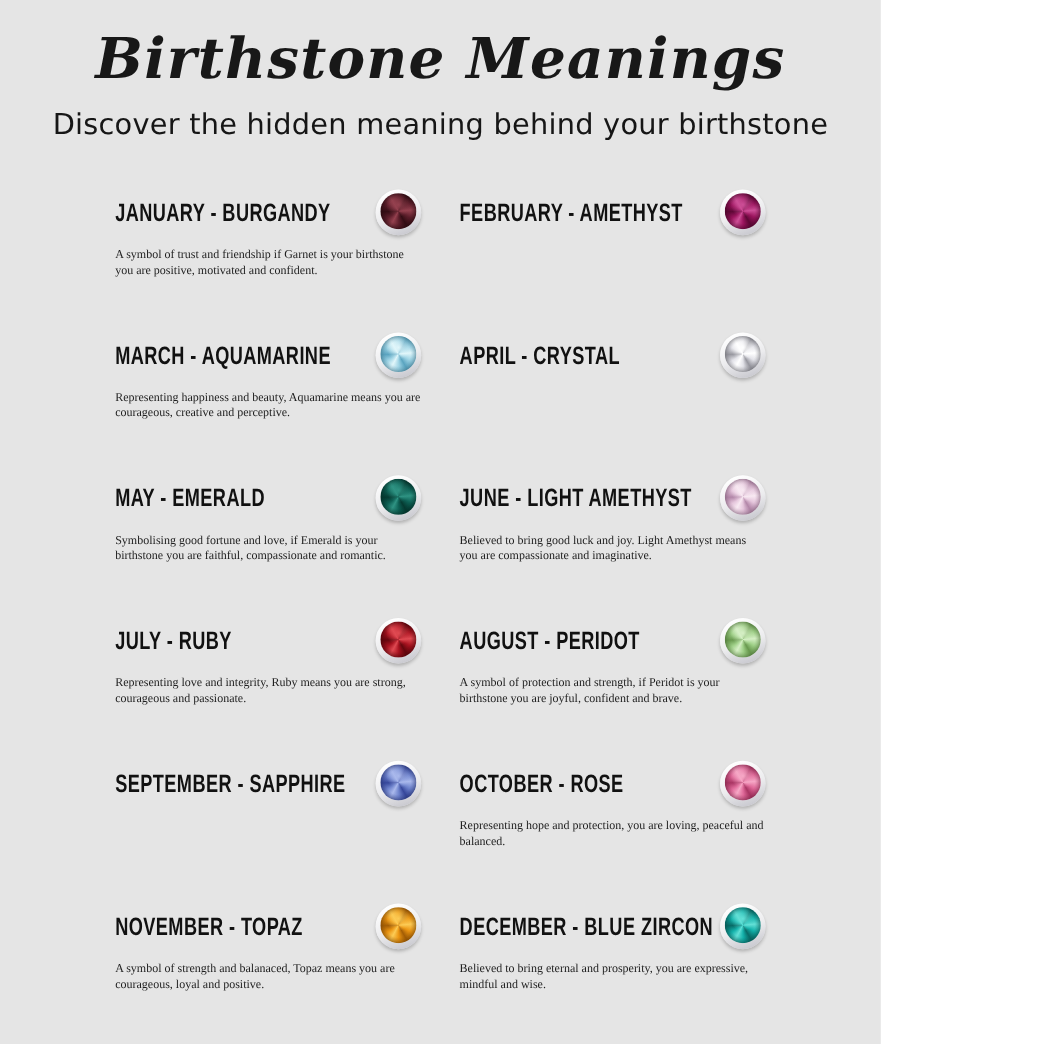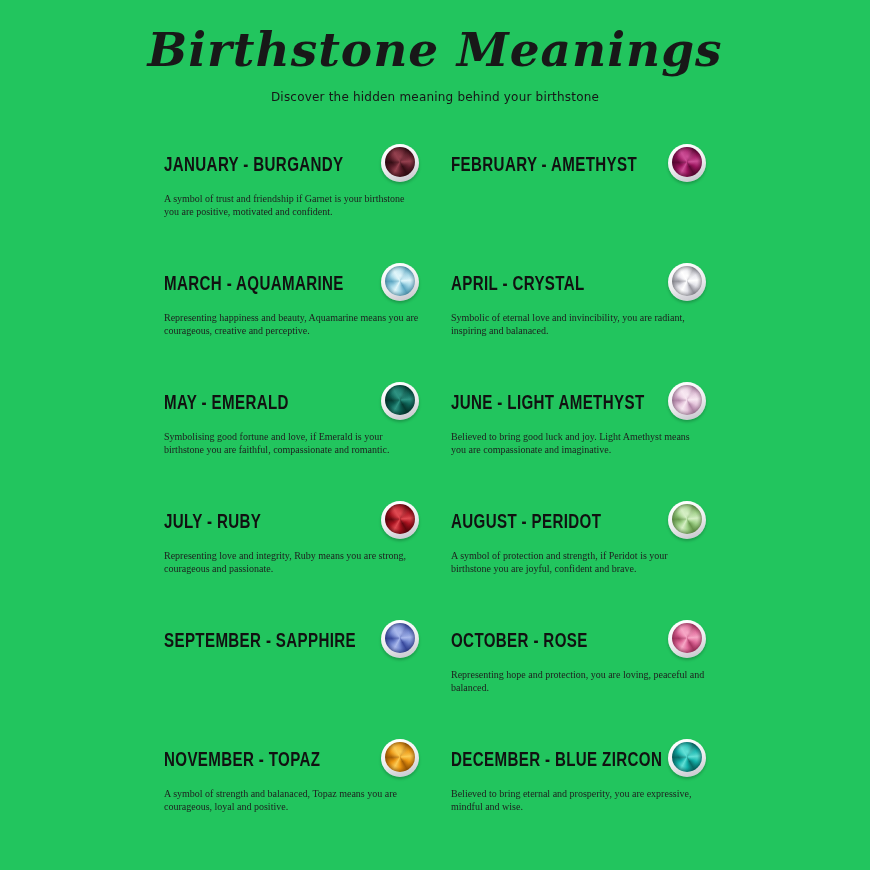--- a/index.html
+++ b/index.html
@@ -5,43 +5,43 @@
   html, body {
     margin: 0;
     padding: 0;
     background: #ffffff;
     width: 870px;
     height: 870px;
     overflow: hidden;
     font-family: "Liberation Sans", sans-serif;
   }
   .page {
-    width: 870px;
+    width: 734px;
     height: 870px;
-    background: #22c55e;
+    background: #e5e5e5;
     box-sizing: border-box;
   }
   .header {
     text-align: center;
     padding-top: 24px;
   }
   .main-title {
     font-family: "DejaVu Serif", "Liberation Serif", serif;
     font-style: italic;
     font-weight: 600;
     font-size: 47px;
     color: #181818;
     margin: 0;
     letter-spacing: 1px;
     line-height: 1.1;
   }
   .subtitle {
     font-family: "DejaVu Sans", "Liberation Sans", sans-serif;
     font-weight: 500;
-    font-size: 12px;
+    font-size: 24px;
     color: #161616;
     margin: 14px 0 0 0;
     letter-spacing: 0.2px;
   }
   .grid {
     display: grid;
     grid-template-columns: 255px 255px;
     column-gap: 32px;
     justify-content: center;
     margin-top: 40px;
@@ -138,21 +138,20 @@
       <p class="card-desc">Representing happiness and beauty, Aquamarine means you are courageous, creative and perceptive.</p>
     </div>
 
     <div class="card">
       <div class="card-head">
         <h3 class="card-title">APRIL - CRYSTAL</h3>
         <span class="gem">
             <span class="stone" style="background: radial-gradient(circle at 50% 32%, rgb(255, 255, 255) 0%, rgba(255, 255, 255, 0) 40%), radial-gradient(circle, rgba(0, 0, 0, 0) 48%, rgb(151, 151, 159) 92%), conic-gradient(rgb(227, 227, 233) 0deg, rgb(151, 151, 159) 28deg, rgb(227, 227, 233) 55deg, rgb(255, 255, 255) 85deg, rgb(227, 227, 233) 118deg, rgb(151, 151, 159) 150deg, rgb(227, 227, 233) 178deg, rgb(255, 255, 255) 208deg, rgb(227, 227, 233) 238deg, rgb(151, 151, 159) 268deg, rgb(227, 227, 233) 300deg, rgb(255, 255, 255) 330deg, rgb(227, 227, 233) 360deg);"></span>
           </span>
       </div>
-      <p class="card-desc">Symbolic of eternal love and invincibility, you are radiant, inspiring and balanaced.</p>
     </div>
 
     <div class="card">
       <div class="card-head">
         <h3 class="card-title">MAY - EMERALD</h3>
         <span class="gem">
             <span class="stone" style="background: radial-gradient(circle at 50% 32%, rgb(47, 147, 131) 0%, rgba(255, 255, 255, 0) 40%), radial-gradient(circle, rgba(0, 0, 0, 0) 48%, rgb(5, 58, 49) 92%), conic-gradient(rgb(13, 96, 84) 0deg, rgb(5, 58, 49) 28deg, rgb(13, 96, 84) 55deg, rgb(47, 147, 131) 85deg, rgb(13, 96, 84) 118deg, rgb(5, 58, 49) 150deg, rgb(13, 96, 84) 178deg, rgb(47, 147, 131) 208deg, rgb(13, 96, 84) 238deg, rgb(5, 58, 49) 268deg, rgb(13, 96, 84) 300deg, rgb(47, 147, 131) 330deg, rgb(13, 96, 84) 360deg);"></span>
           </span>
       </div>
       <p class="card-desc">Symbolising good fortune and love, if Emerald is your birthstone you are faithful, compassionate and romantic.</p>

